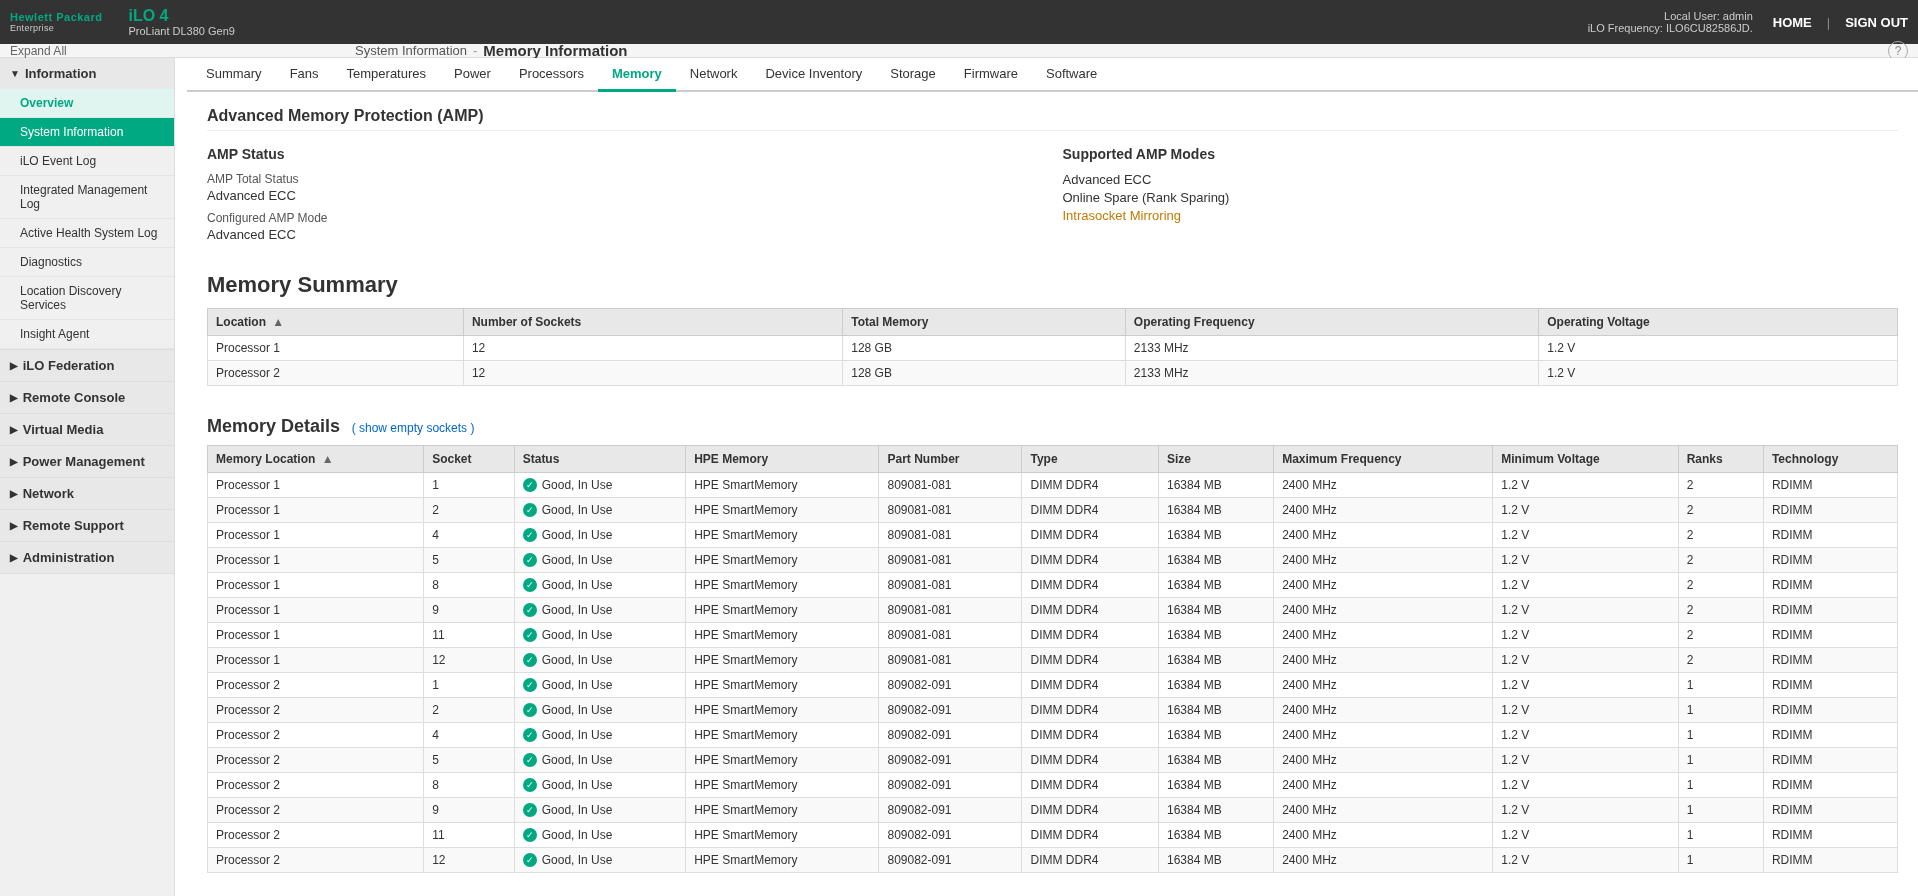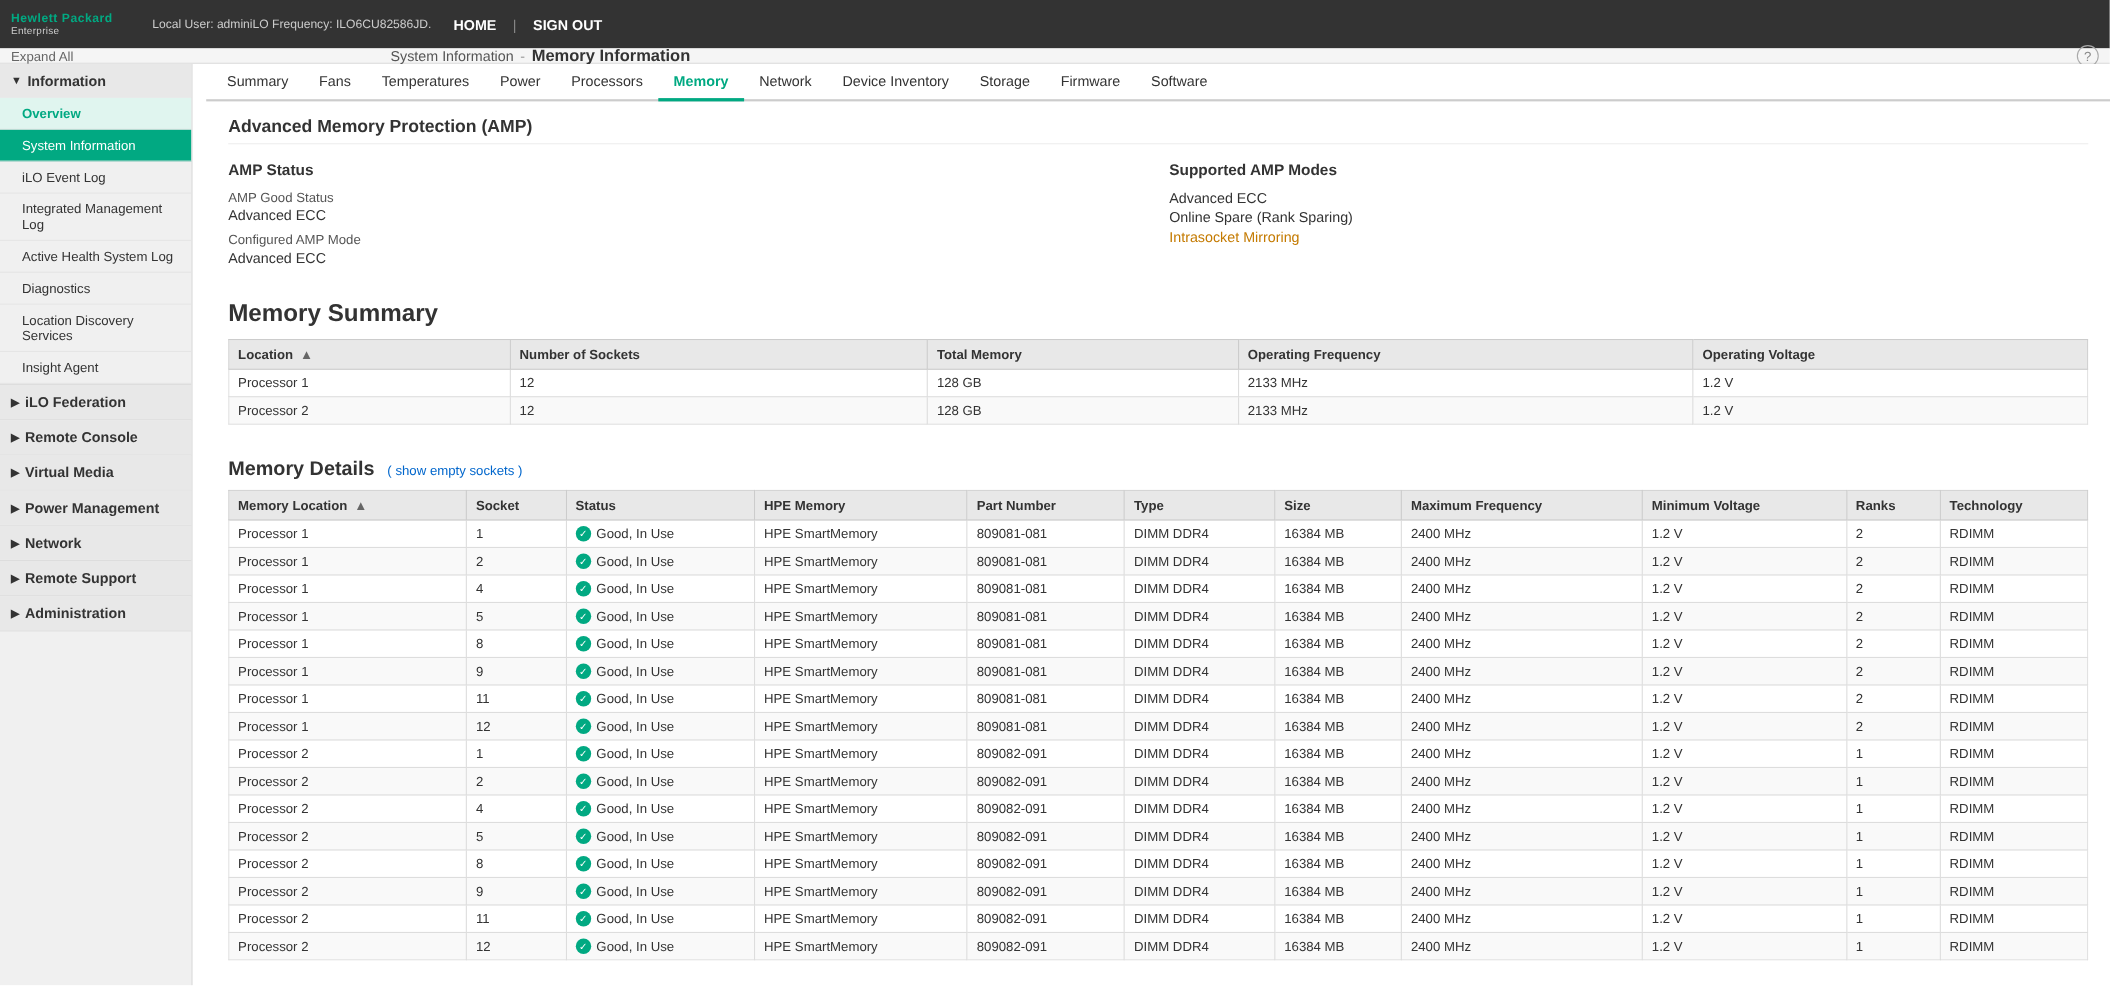--- a/index.html
+++ b/index.html
@@ -11,21 +11,21 @@
       color: #fff;
       display: flex;
       align-items: center;
       padding: 0 10px;
       height: 44px;
       flex-shrink: 0;
     }
     .hpe-logo {
       display: flex;
       flex-direction: column;
-      margin-right: 36px;
+      margin-right: 16px;
     }
     .hpe-logo .logo-top {
       font-size: 11px;
       font-weight: bold;
       color: #01a982;
       letter-spacing: 0.5px;
     }
     .hpe-logo .logo-bottom {
       font-size: 9px;
       color: #ccc;
@@ -41,21 +41,21 @@
       font-size: 16px;
       font-weight: bold;
       color: #01a982;
     }
     .ilo-title .ilo-sub {
       font-size: 11px;
       color: #ccc;
     }
     .header-right {
       display: flex;
-      flex-direction: row;
+      flex-direction: column;
       align-items: flex-end;
       font-size: 11px;
       color: #ccc;
       margin-right: 20px;
     }
     .header-nav {
       display: flex;
       gap: 15px;
       align-items: center;
       font-size: 13px;
@@ -263,20 +263,24 @@
     }
     .sort-arrow { color: #666; margin-left: 3px; }
   </style>
 </head>
 <body>
 
 <div class="top-header">
   <div class="hpe-logo">
     <span class="logo-top">Hewlett Packard</span>
     <span class="logo-bottom">Enterprise</span>
+  </div>
+  <div class="ilo-title">
+    <span class="ilo-main">iLO 4</span>
+    <span class="ilo-sub">ProLiant DL380 Gen9</span>
   </div>
   <div class="header-right">
     <span>Local User: admin</span>
     <span>iLO Frequency: ILO6CU82586JD.</span>
   </div>
   <div class="header-nav">
     <a>HOME</a>
     <span class="sep">|</span>
     <a>SIGN OUT</a>
   </div>
@@ -396,21 +400,21 @@
         <div class="tab">Software</div>
       </div>
 
     <div class="content-inner">
 
       <div class="section-title">Advanced Memory Protection (AMP)</div>
 
       <div class="amp-grid">
         <div class="amp-block">
           <h3>AMP Status</h3>
-          <div class="amp-field-label">AMP Good Status</div>
+          <div class="amp-field-label">AMP Total Status</div>
           <div class="amp-field-value">Advanced ECC</div>
           <div class="amp-field-label">Configured AMP Mode</div>
           <div class="amp-field-value">Advanced ECC</div>
         </div>
         <div class="amp-block">
           <h3>Supported AMP Modes</h3>
           <div id="supported-modes-container">
               <div class="supported-mode">Advanced ECC</div>
               <div class="supported-mode">Online Spare (Rank Sparing)</div>
               <div class="supported-mode orange">Intrasocket Mirroring</div>

